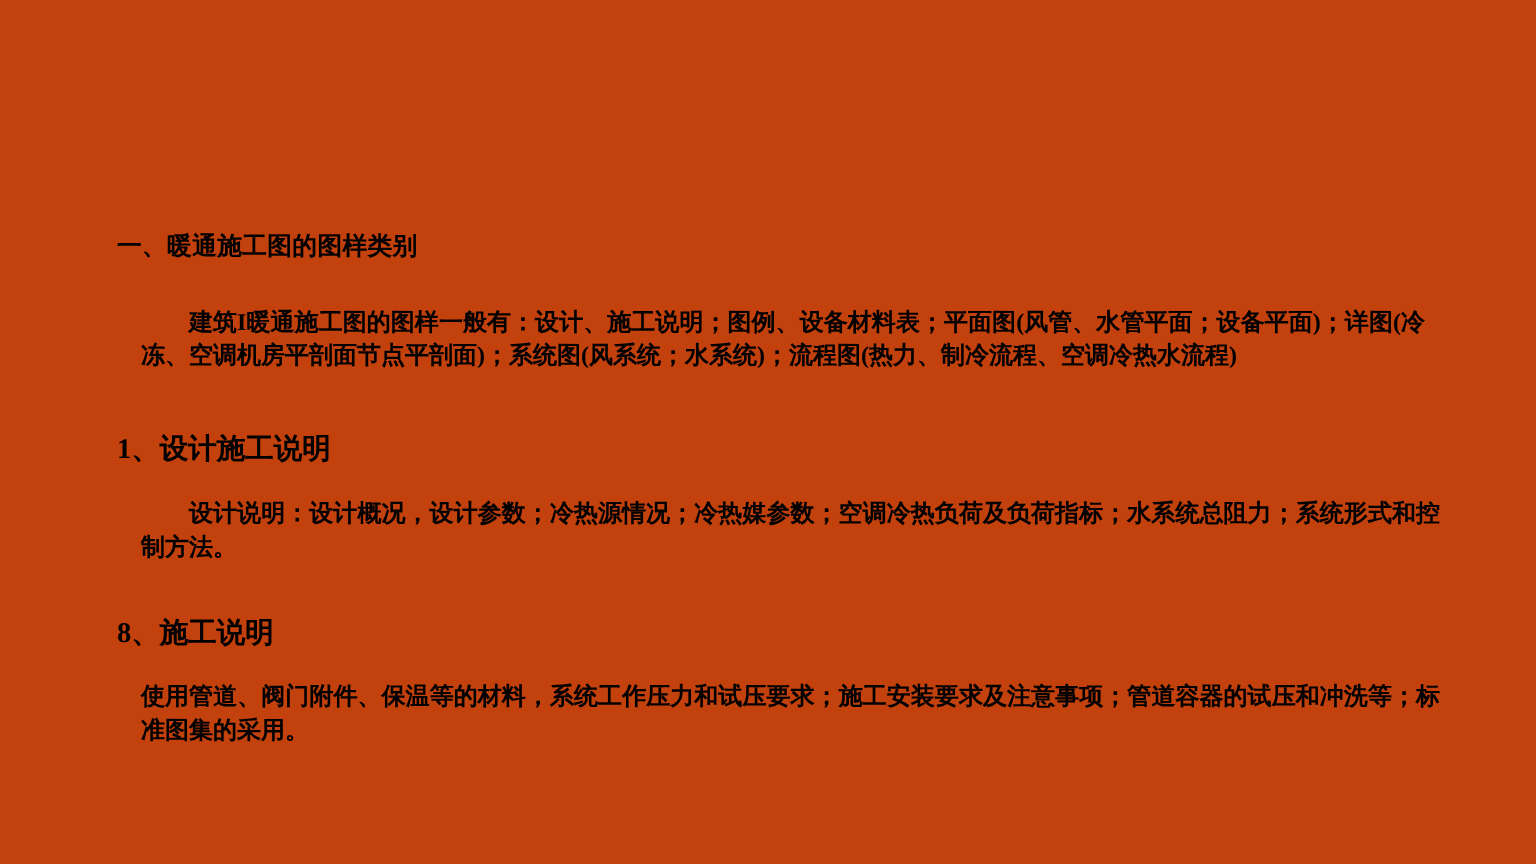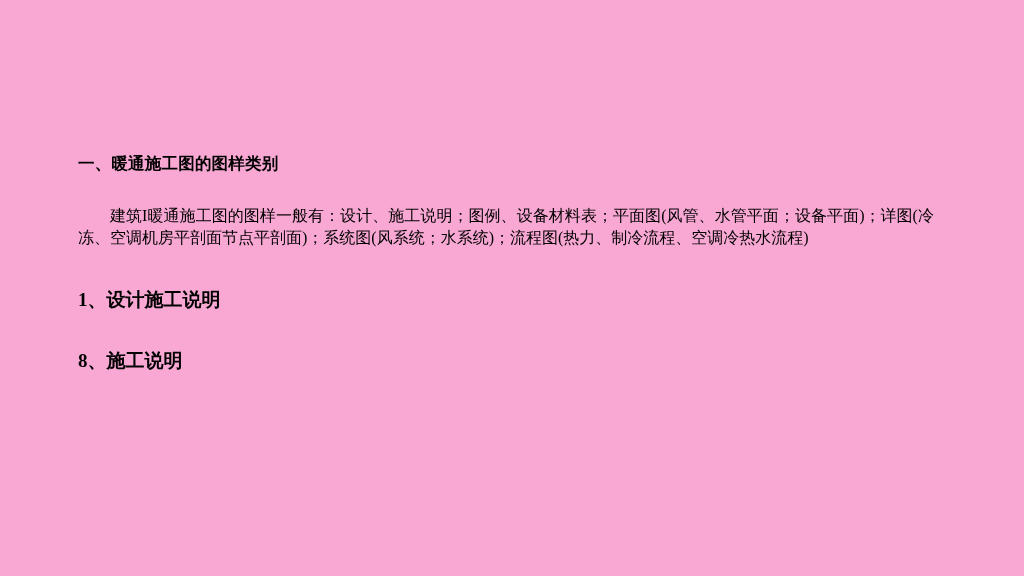--- a/index.html
+++ b/index.html
@@ -11,42 +11,43 @@
     height: 576px;
     background: #ffffff;
     font-family: "Liberation Serif", "DejaVu Serif", serif;
     color: #000000;
     overflow: hidden;
   }
   .slide {
     position: relative;
     width: 1024px;
     height: 576px;
-    background: #f9a8d4;
+    background: #c2410c;
     box-sizing: border-box;
     padding-left: 19px;
   }
   .content {
     position: absolute;
     left: 78px;
     top: 152px;
     width: 880px;
   }
   .heading {
     font-size: 16.5px;
     font-weight: bold;
     line-height: 1.5;
     margin: 0 0 8px 0;
     letter-spacing: 0.2px;
   }
   .para {
     font-size: 16px;
     line-height: 1.42;
-    margin: 0;
+    margin: 16px;
     text-align: justify;
+    font-weight: bold;
   }
   .indent {
     text-indent: 2em;
   }
   .block-1 {
     margin-top: 28px;
     width: 856px;
   }
   .block-sec {
     margin-top: 36px;
@@ -71,20 +72,22 @@
 
 <div class="slide">
   <div class="content">
 
     <h1 class="heading">一、暖通施工图的图样类别</h1>
 
     <p class="para indent block-1">建筑I暖通施工图的图样一般有：设计、施工说明；图例、设备材料表；平面图(风管、水管平面；设备平面)；详图(冷冻、空调机房平剖面节点平剖面)；系统图(风系统；水系统)；流程图(热力、制冷流程、空调冷热水流程)</p>
 
     <div class="block-sec">
       <h2 class="sub-head">1、设计施工说明</h2>
+      <p class="para indent body-text">设计说明：设计概况，设计参数；冷热源情况；冷热媒参数；空调冷热负荷及负荷指标；水系统总阻力；系统形式和控制方法。</p>
     </div>
 
     <div class="gap-small">
       <h2 class="sub-head">8、施工说明</h2>
+      <p class="para body-text">使用管道、阀门附件、保温等的材料，系统工作压力和试压要求；施工安装要求及注意事项；管道容器的试压和冲洗等；标准图集的采用。</p>
     </div>
 
   </div>
 </div>
 
 </body></html>

